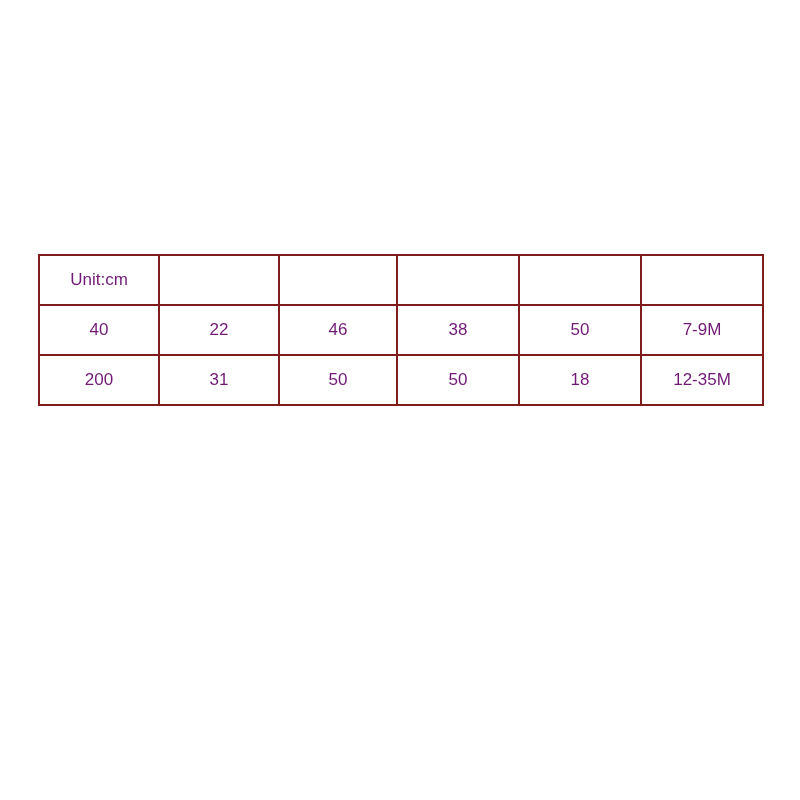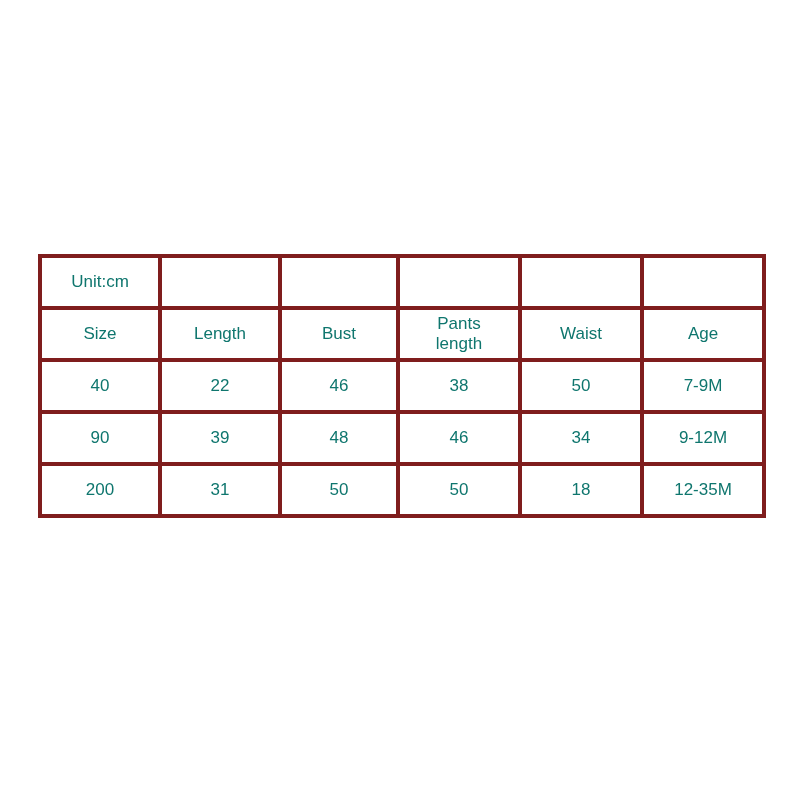--- a/index.html
+++ b/index.html
@@ -20,26 +20,26 @@
     top: 254px;
     width: 724px;
   }
   table.size-chart {
     border-collapse: collapse;
     width: 724px;
     table-layout: fixed;
     background: #ffffff;
   }
   table.size-chart td {
-    border: 4px solid #7f1d1d;
+    border: 2px solid #7f1d1d;
     height: 48px;
     text-align: center;
     vertical-align: middle;
     font-size: 17px;
-    color: #0f766e;
+    color: #701a75;
     padding: 0 16px;
     font-weight: 400;
   }
   
   col.c0 { width: 120px; }
   col.c1 { width: 120px; }
   col.c2 { width: 118px; }
   col.c3 { width: 122px; }
   col.c4 { width: 122px; }
   col.c5 { width: 122px; }
@@ -72,43 +72,27 @@
     </colgroup>
     <tbody>
       <tr>
         <td class="unit-cell">Unit:cm</td>
         <td class="blank-cell"></td>
         <td class="blank-cell"></td>
         <td class="blank-cell"></td>
         <td class="blank-cell"></td>
         <td class="blank-cell"></td>
       </tr>
-      <tr class="header-row">
-        <td>Size</td>
-        <td>Length</td>
-        <td>Bust</td>
-        <td>Pants length</td>
-        <td>Waist</td>
-        <td>Age</td>
-      </tr>
       <tr>
         <td>40</td>
         <td>22</td>
         <td>46</td>
         <td>38</td>
         <td>50</td>
         <td>7-9M</td>
-      </tr>
-      <tr>
-        <td>90</td>
-        <td>39</td>
-        <td>48</td>
-        <td>46</td>
-        <td>34</td>
-        <td>9-12M</td>
       </tr>
       <tr>
         <td>200</td>
         <td>31</td>
         <td>50</td>
         <td>50</td>
         <td>18</td>
         <td>12-35M</td>
       </tr>
     </tbody>

